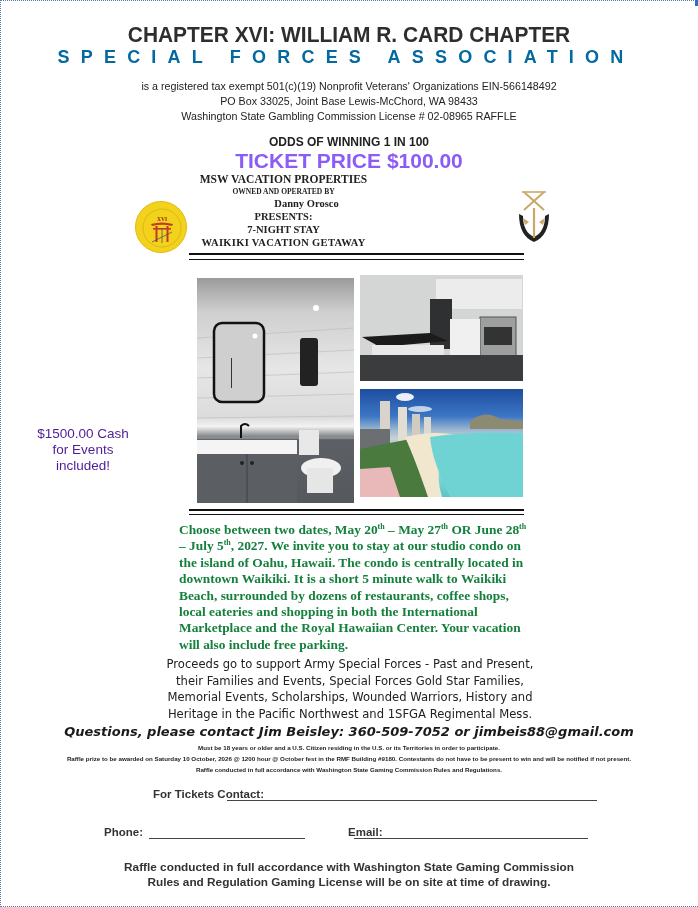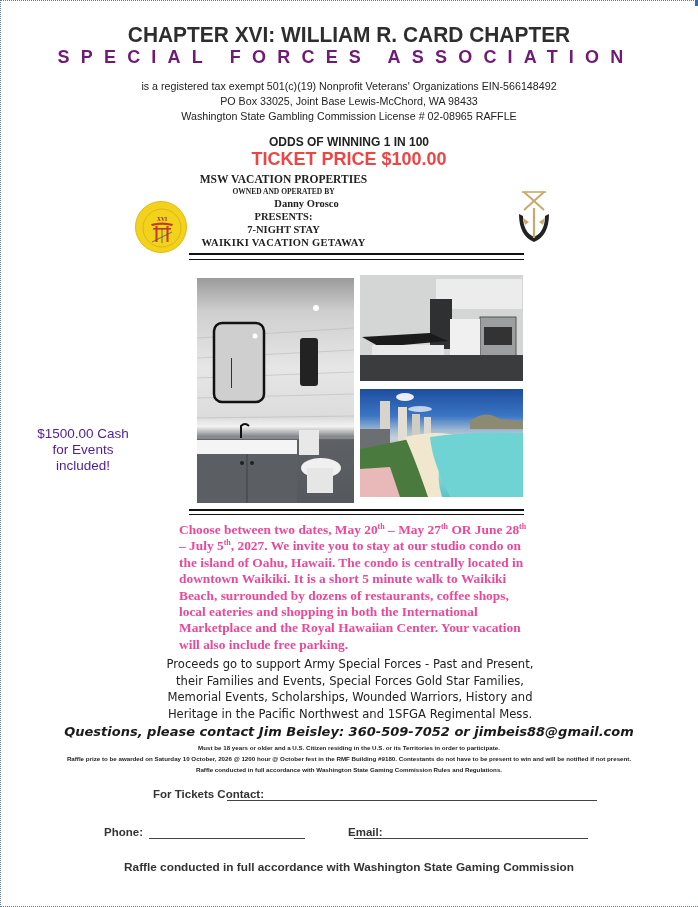--- a/index.html
+++ b/index.html
@@ -16,29 +16,29 @@
   .abs { position: absolute; }
   .center { text-align: center; }
 
   .title1 {
     left: 0; width: 698px; top: 22px;
     font-family: "Liberation Sans", sans-serif; font-weight: bold;
     font-size: 22px; color: #2e2e2e; letter-spacing: 0px; transform: scaleX(0.95);
   }
   .title2 {
     left: 0; width: 692px; top: 47px;
-    font-weight: bold; font-size: 18px; color: #701a75;
+    font-weight: bold; font-size: 18px; color: #0369a1;
     letter-spacing: 11.2px; padding-left: 0;
   }
   .info {
     left: 0; width: 698px; font-size: 11.5px; color: #222;
     font-family: "Liberation Sans", sans-serif; transform: scaleX(0.93);
   }
   .odds { left: 0; width: 698px; top: 135px; font-weight: bold; font-size: 12px; color: #222; }
-  .price { left: 0; width: 698px; top: 149px; font-weight: bold; font-size: 18px; color: #ef4444; }
+  .price { left: 0; width: 698px; top: 149px; font-weight: bold; font-size: 21px; color: #8b5cf6; }
   .serif { font-family: "Liberation Serif", serif; font-weight: bold; color: #222; }
   .presenter { left: 0; width: 567px; }
 
   .rule { position: absolute; left: 189px; width: 335px; background: #111; }
 
   .logo-left {
     left: 135px; top: 201px; width: 52px; height: 52px; border-radius: 50%;
     background: #f3d21c; border: 1px solid #e4b913;
   }
   .logo-right { left: 515px; top: 188px; width: 38px; height: 58px; }
@@ -57,21 +57,21 @@
     background: linear-gradient(180deg, #1d4d9e 0%, #3b76c4 25%, #9db8d2 38%, #c9d2d6 46%, #62c5cc 60%, #7fd8d6 80%, #5ac3c9 100%);
   }
 
   .cash {
     left: 18px; top: 426px; width: 130px; font-weight: normal; font-size: 13.5px;
     color: #4c1d95; line-height: 16px; text-align: center;
   }
 
   .desc {
     left: 179px; top: 522px; width: 350px; font-family: "Liberation Serif", serif;
-    font-weight: bold; font-size: 13.4px; line-height: 16.4px; color: #ec4899;
+    font-weight: bold; font-size: 13.4px; line-height: 16.4px; color: #15803d;
   }
   .desc sup { font-size: 8px; vertical-align: super; line-height: 0; }
 
   .proceeds {
     left: 140px; top: 656px; width: 420px; font-size: 12.6px; line-height: 16.5px;
     color: #222; text-align: center; font-family: "DejaVu Sans", sans-serif; transform: scaleX(0.92);
   }
   .questions {
     left: 0; width: 698px; top: 724px; font-weight: bold; font-style: italic;
     font-size: 13px; color: #1a1a1a; text-align: center; font-family: "DejaVu Sans", sans-serif;
@@ -213,13 +213,14 @@
 <div class="abs form-label" style="left:112px;top:788px;padding-left:41px;">For Tickets Contact:</div>
 <div class="line" style="left:227px;top:800px;width:370px;"></div>
 
 <div class="abs form-label" style="left:104px;top:826px;">Phone:</div>
 <div class="line" style="left:149px;top:838px;width:156px;"></div>
 <div class="abs form-label" style="left:311px;top:826px;padding-left:37px;">Email:</div>
 <div class="line" style="left:354px;top:838px;width:234px;"></div>
 
 <div class="abs footer">
   <div>Raffle conducted in full accordance with Washington State Gaming Commission</div>
+  <div>Rules and Regulation Gaming License will be on site at time of drawing.</div>
 </div>
 
 </body></html>

